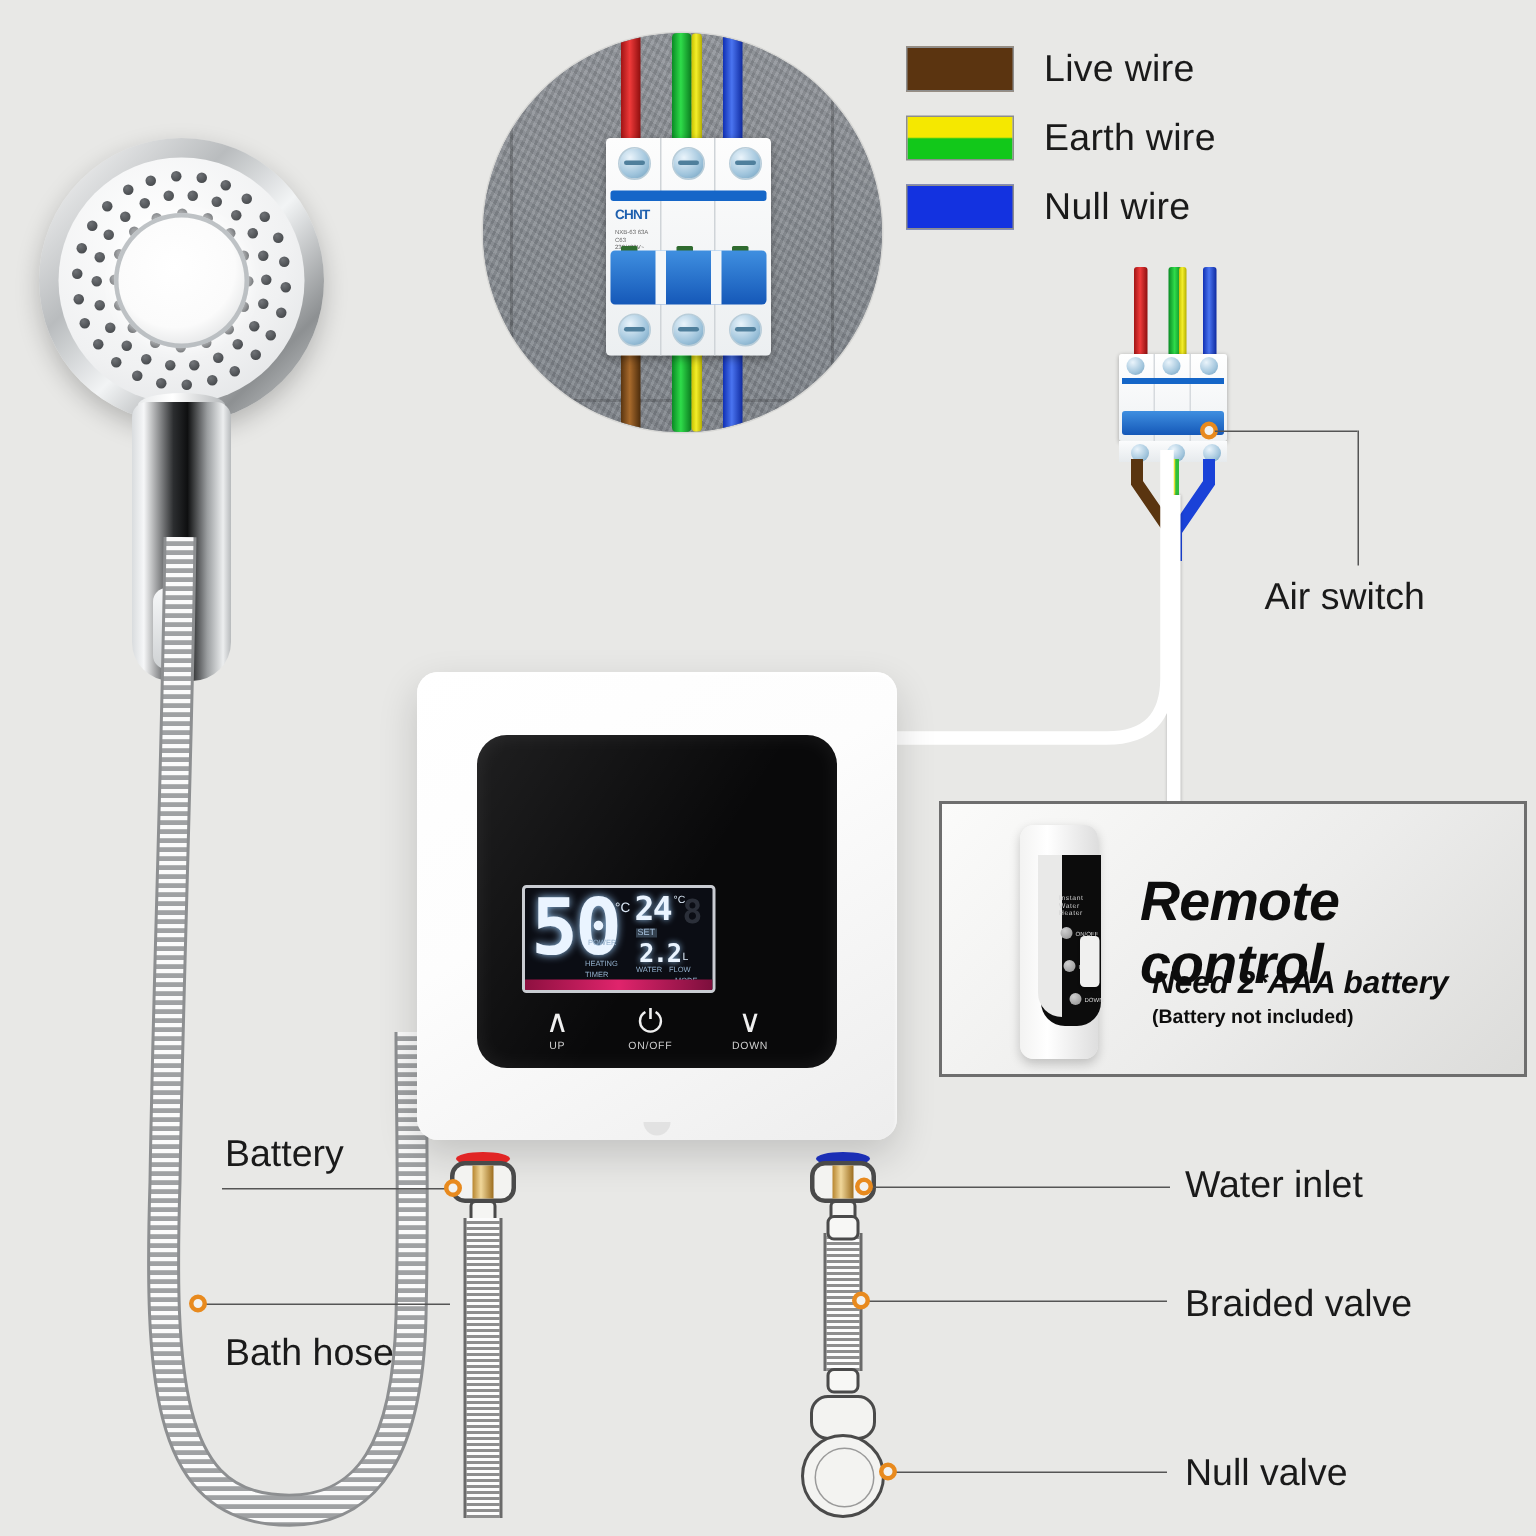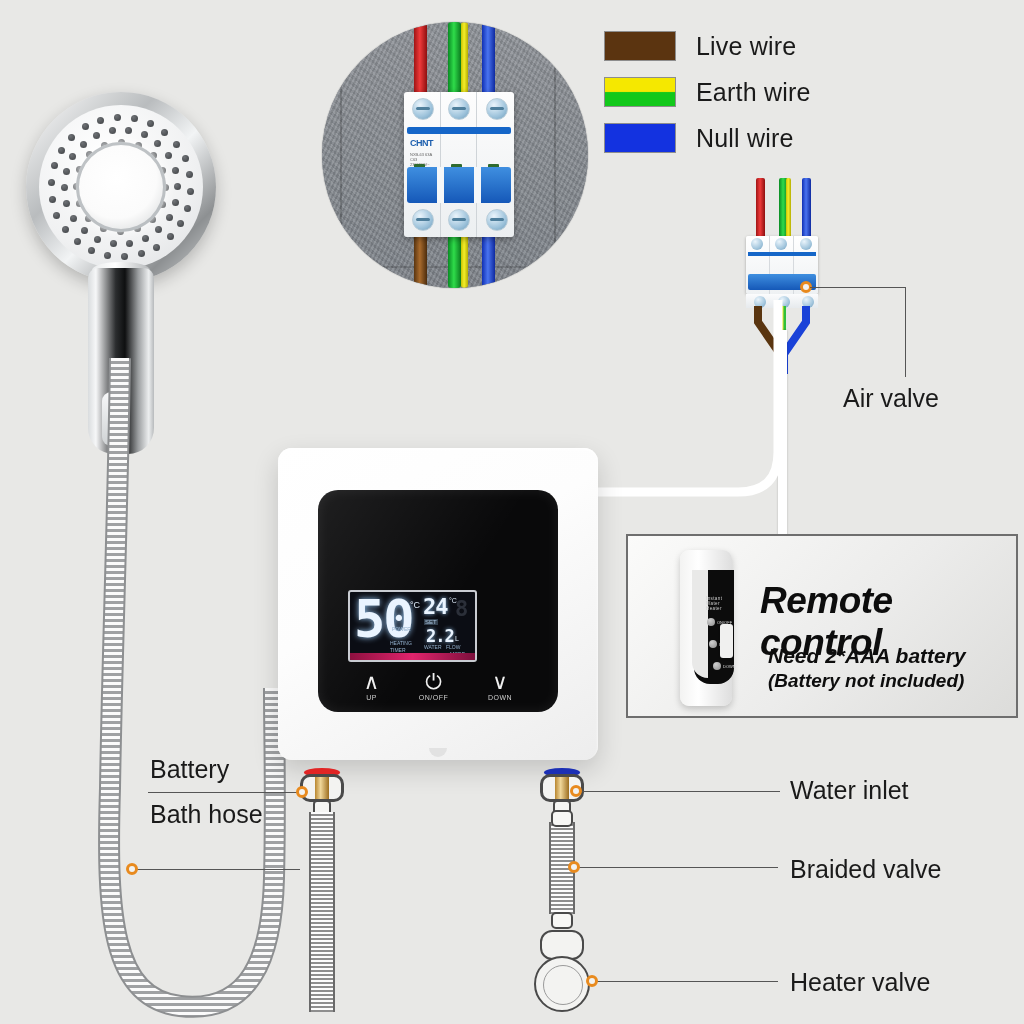--- a/index.html
+++ b/index.html
@@ -183,22 +183,22 @@
   .rc-brand{position:absolute;left:12px;top:26px;font-size:4.5px;color:#cfcfcf;letter-spacing:.4px;}
   .rc-btn{position:absolute;width:8px;height:8px;border-radius:50%;
           background:radial-gradient(circle at 35% 30%,#cfcfcf,#8e8e8e);}
   .rc-btn-lb{position:absolute;font-size:4px;color:#dcdcdc;}
   .rc-clip{position:absolute;left:40px;top:74px;width:13px;height:34px;background:#f0f0ef;
            border-radius:3px;box-shadow:0 1px 2px rgba(0,0,0,.15);}
   .rc-title{position:absolute;left:132px;top:44px;font-size:37px;font-weight:bold;
             font-style:italic;color:#0d0d0d;letter-spacing:-.5px;}
   .rc-sub1{position:absolute;left:140px;top:108px;font-size:21px;font-weight:bold;
            font-style:italic;color:#0d0d0d;}
-  .rc-sub2{position:absolute;left:140px;top:134px;font-size:19px;font-weight:bold;
-           font-style:italic;color:#0d0d0d;}
+  .rc-sub2{position:absolute;left:140px;top:134px;font-size:13px;font-weight:bold;
+           color:#0d0d0d;}
 </style>
 </head>
 <body>
 
 <div id="stage">
 
   <div class="abs legend">
     <div class="legend-row">
       <span class="swatch sw-live"></span>
       <span class="legend-label">Live wire</span>
@@ -292,21 +292,21 @@
     <div class="cable-white"></div>
   </div>
 
   <svg width="420" height="220" style="position:absolute;left:560px;top:300px">
     <path d="M218,0 L218,152 Q218,192 178,192 L0,192" stroke="#ffffff" stroke-width="9" fill="none" stroke-linecap="round"></path>
   </svg>
 
   <div class="dot" style="left:800px;top:281px"></div>
   <div class="lead" style="left:810px;top:287px;width:95px"></div>
   <div class="leadv" style="left:905px;top:287px;height:90px"></div>
-  <div class="callout" style="left:843px;top:384px">Air valve</div>
+  <div class="callout" style="left:843px;top:384px">Air switch</div>
 
   <div class="abs shower">
     <div class="sh-outer"></div>
     <div class="sh-face">
       <div id="nozzles">
           <span class="nozzle" style="left: 91.5559px; top: 9.72832px;"></span>
           <span class="nozzle" style="left: 107.635px; top: 14.8512px;"></span>
           <span class="nozzle" style="left: 122.02px; top: 23.6731px;"></span>
           <span class="nozzle" style="left: 133.877px; top: 35.6813px;"></span>
           <span class="nozzle" style="left: 142.515px; top: 50.178px;"></span>
@@ -447,33 +447,33 @@
   <div class="coupler" style="left:551px;top:810px"></div>
   <div class="coupler" style="left:551px;top:912px"></div>
   <div class="valve-body" style="left:540px;top:930px"></div>
   <div class="valve-ring" style="left:534px;top:956px"></div>
   <div class="valve-ring2" style="left:543px;top:965px"></div>
 
   <div class="callout" style="left:150px;top:755px">Battery</div>
   <div class="lead" style="left:148px;top:792px;width:152px"></div>
   <div class="dot" style="left:296px;top:786px"></div>
 
-  <div class="callout" style="left:150px;top:800px">Bath hose</div>
+  <div class="callout" style="left:150px;top:888px">Bath hose</div>
   <div class="lead" style="left:134px;top:869px;width:166px"></div>
   <div class="dot" style="left:126px;top:863px"></div>
 
   <div class="callout" style="left:790px;top:776px">Water inlet</div>
   <div class="lead" style="left:580px;top:791px;width:200px"></div>
   <div class="dot" style="left:570px;top:785px"></div>
 
   <div class="callout" style="left:790px;top:855px">Braided valve</div>
   <div class="lead" style="left:578px;top:867px;width:200px"></div>
   <div class="dot" style="left:568px;top:861px"></div>
 
-  <div class="callout" style="left:790px;top:968px">Heater valve</div>
+  <div class="callout" style="left:790px;top:968px">Null valve</div>
   <div class="lead" style="left:596px;top:981px;width:182px"></div>
   <div class="dot" style="left:586px;top:975px"></div>
 
   <div class="abs remotebox">
     <div class="rc-body">
       <div class="rc-face">
         <span class="rc-brand">Instant Water Heater</span>
         <span class="rc-btn" style="left:13px;top:48px"></span>
         <span class="rc-btn-lb" style="left:23px;top:50px">ON/OFF</span>
         <span class="rc-btn" style="left:15px;top:70px"></span>

